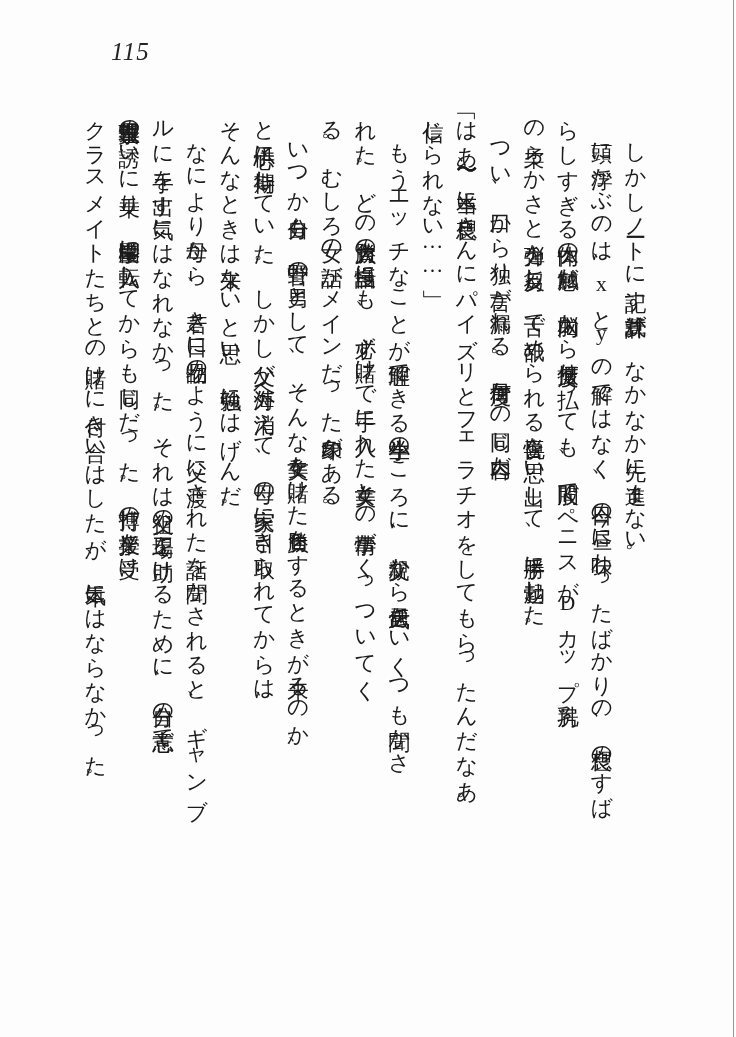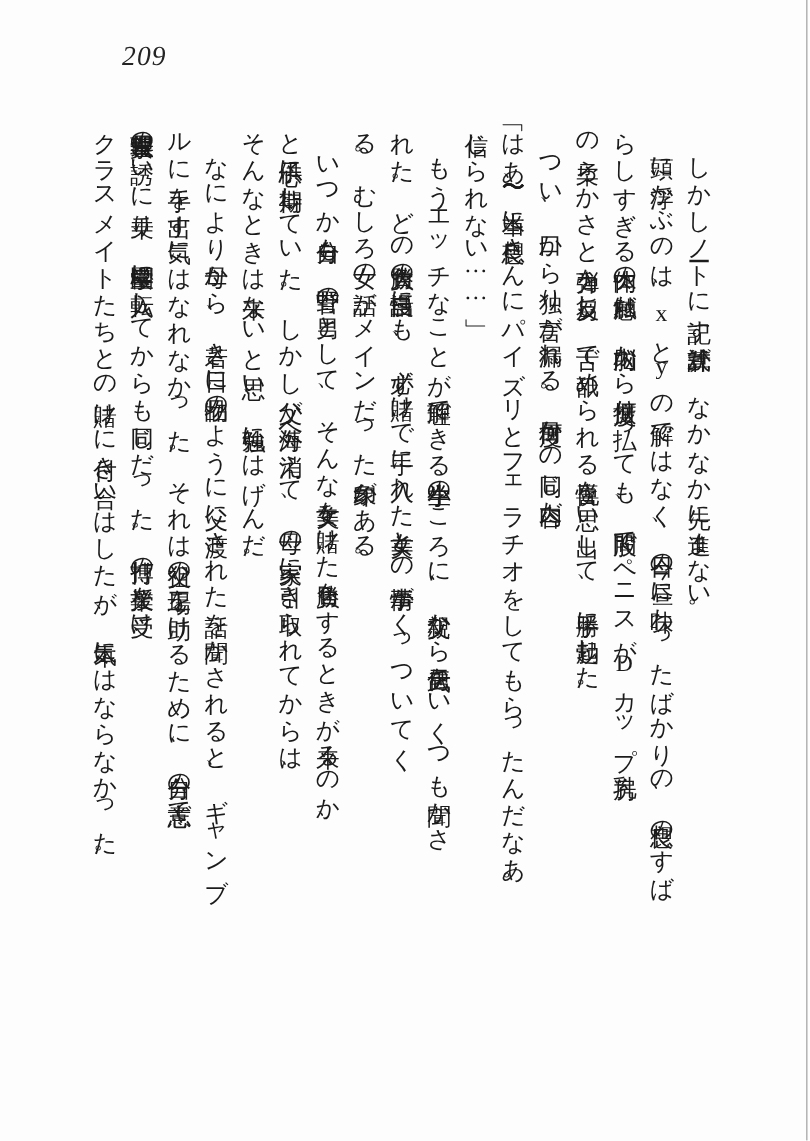--- a/index.html
+++ b/index.html
@@ -50,21 +50,21 @@
     right: 2px;
     width: 1px;
     height: 100%;
     background: #969696;
   }
 </style>
 </head>
 <body>
 
 <div class="page">
-  <div class="page-number">209</div>
+  <div class="page-number">115</div>
 
   <div class="text-block">
       <div class="tcol indent">しかしノートに記す計算式が、なかなか先に進まない。</div>
       <div class="tcol indent">頭に浮かぶのは、xとyの解ではなく、今日の昼に味わったばかりの、想良のすば</div>
       <div class="tcol">らしすぎる肉体の感触だ。脳内から何度振り払っても、股間でペニスがDカップ乳房</div>
       <div class="tcol">の柔らかさと弾力を反芻し、舌で舐められる喜悦を思い出して、勝手に勃起した。</div>
       <div class="tcol indent">つい、口から独り言が漏れる。何度目かの同じ内容だ。</div>
       <div class="tcol">「はあ〜〜〜、本当に想良さんにパイズリとフェラチオをしてもらったんだなあ。</div>
       <div class="tcol">信じられない……」</div>
       <div class="tcol indent">もうエッチなことが理解できる小学生のころに、父親から武勇伝をいくつも聞かさ</div>

